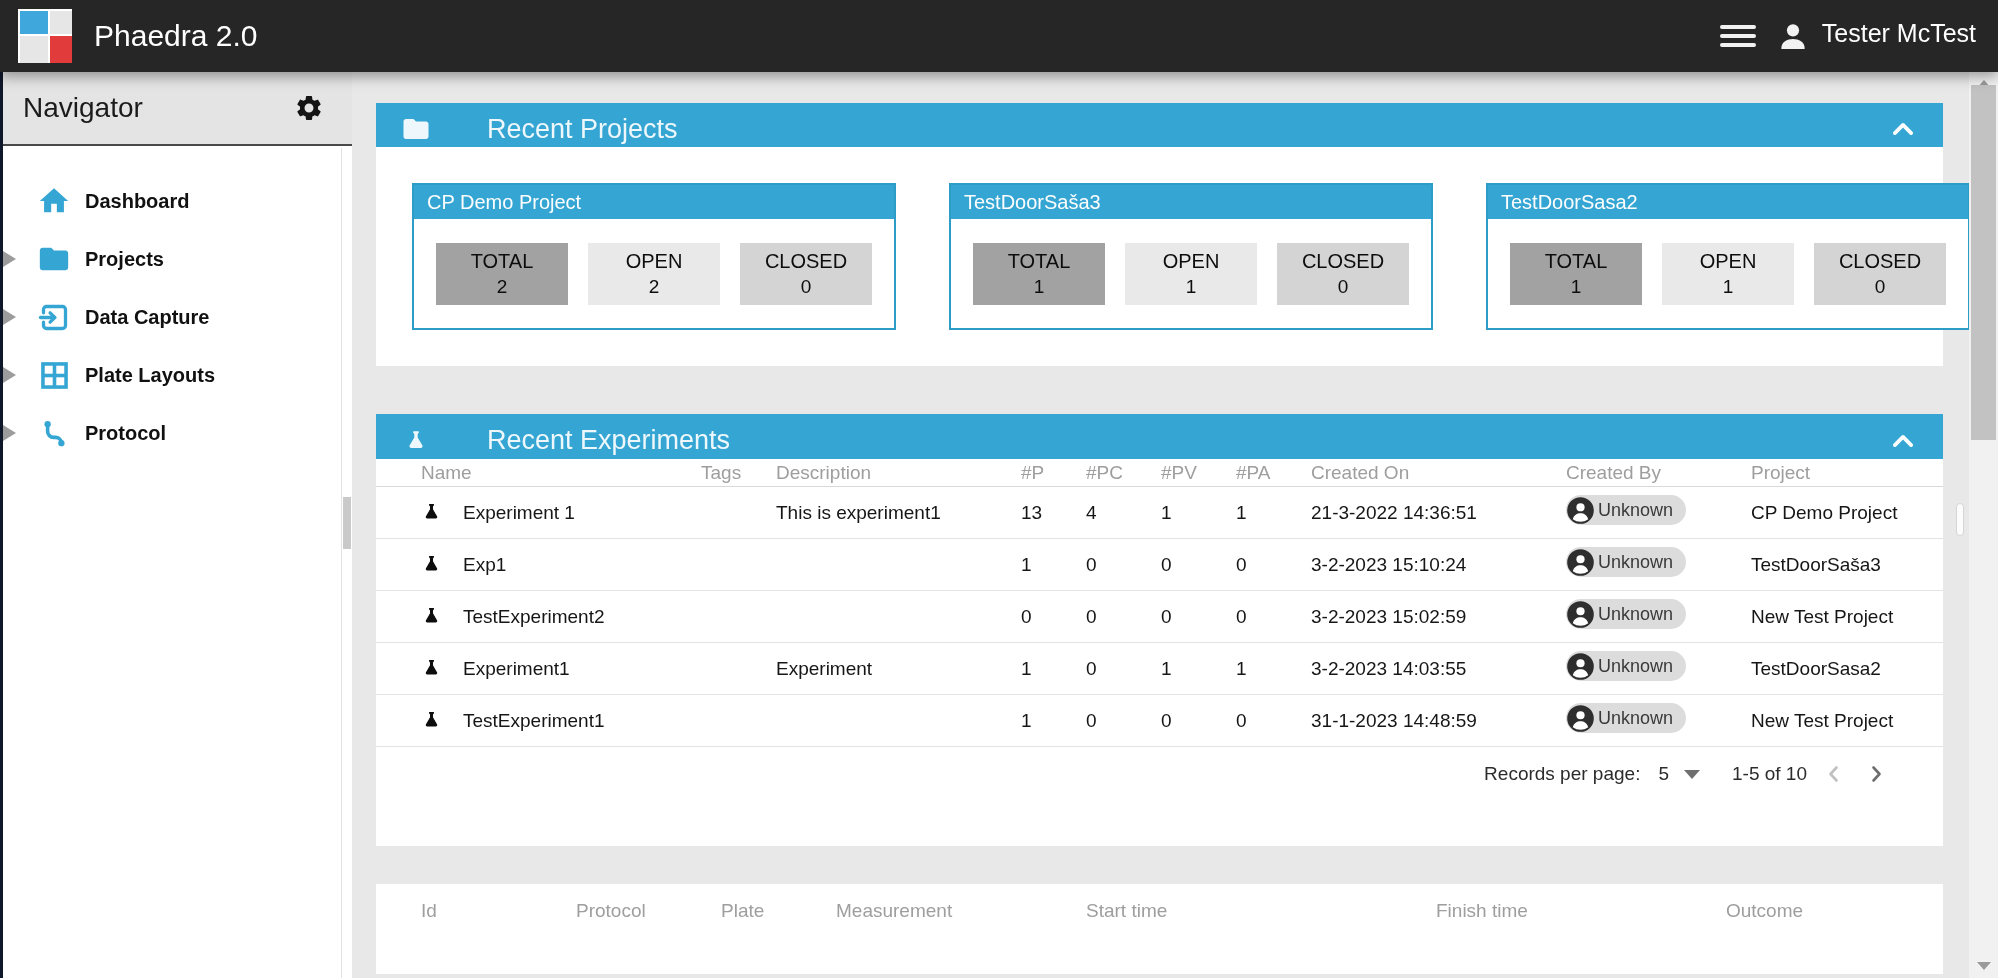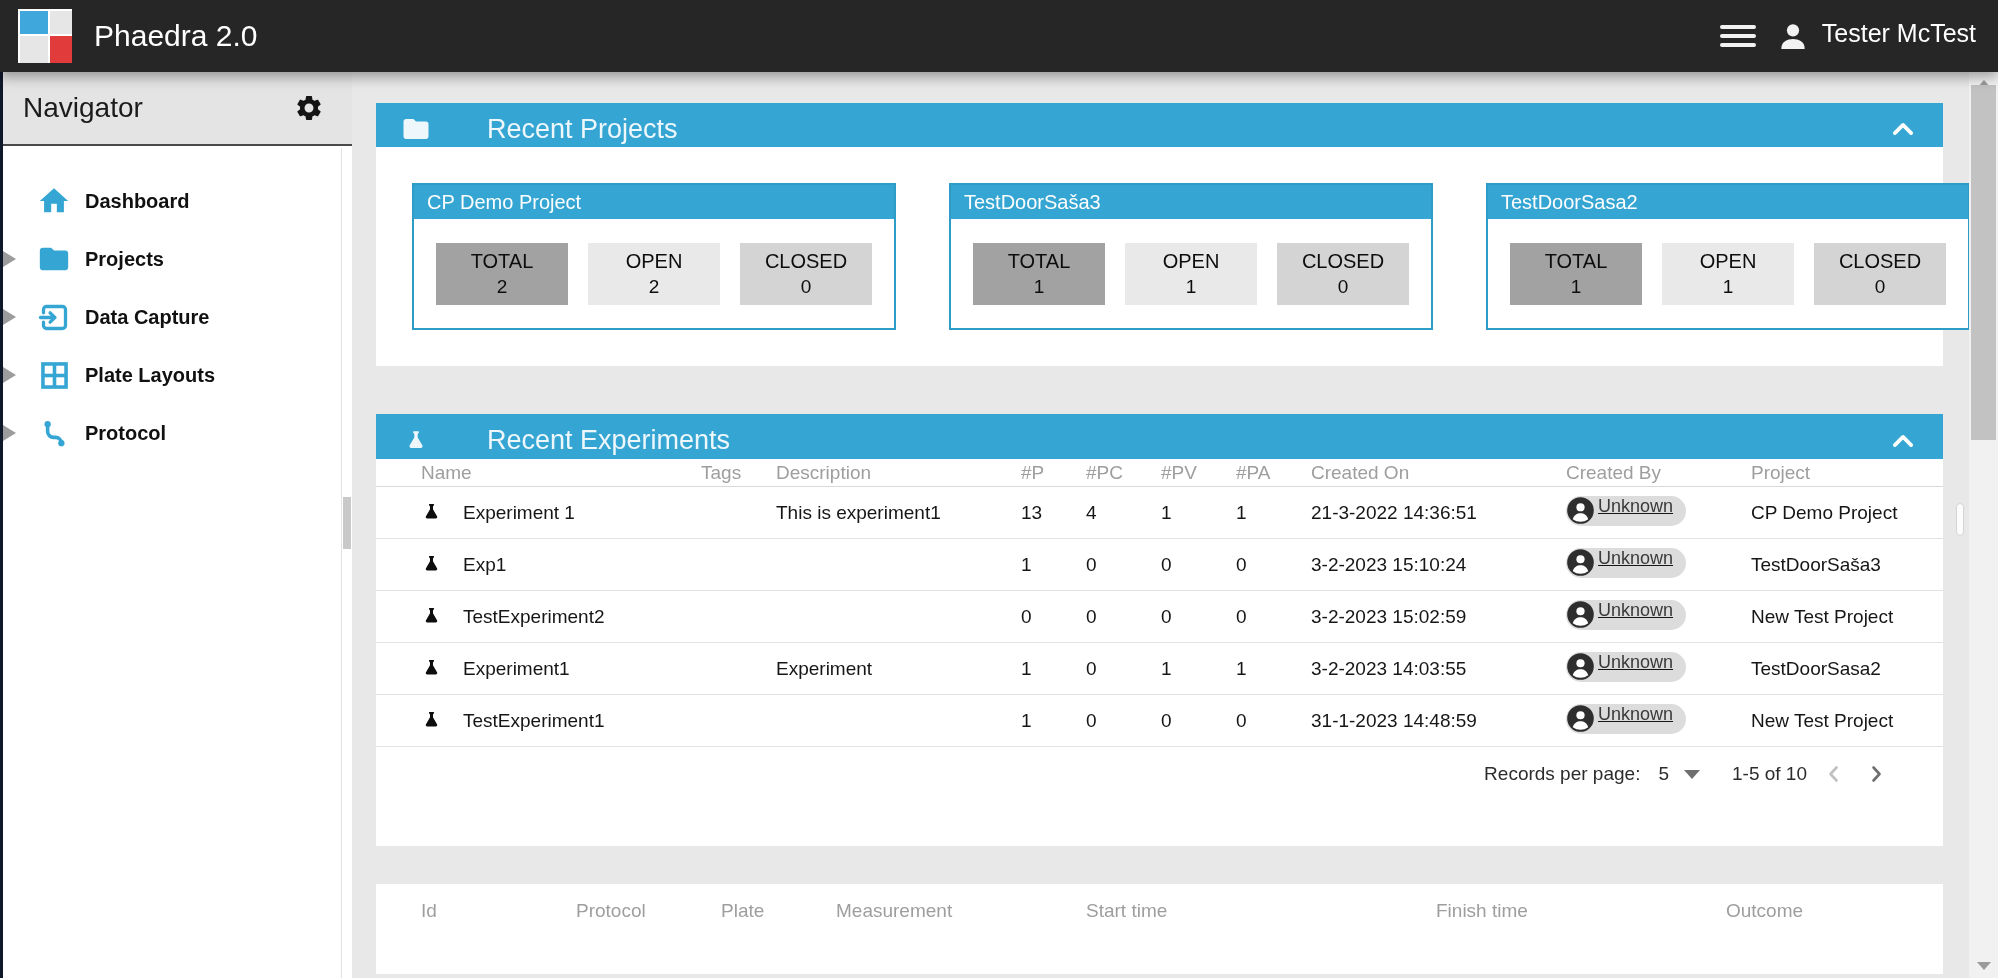--- a/index.html
+++ b/index.html
@@ -68,22 +68,22 @@
   
   .panel-header.tall { height:45px; }
   .exp-body { height:387px; }
   .exp-head, .exp-row { display:grid; padding-left:45px; padding-right:20px;
       grid-template-columns:280px 75px 245px 65px 75px 75px 75px 255px 185px 1fr;
       align-items:center; }
   .exp-head { height:28px; color:#9e9e9e; font-size:19px; border-bottom:1px solid #d9d9d9; }
   .exp-row { height:52px; font-size:19px; color:#161616; border-bottom:1px solid #e3e3e3; cursor:pointer; }
   .name-cell { display:flex; align-items:center; gap:21px; }
   .flask-sm { width:21px; height:27px; flex:none; }
-  .chip { display:inline-flex; align-items:flex-start; height:30px; border-radius:15px;
-          background:#dcdcdc; padding-right:13px;text-decoration:underline; }
+  .chip { display:inline-flex; align-items:center; height:30px; border-radius:15px;
+          background:#dcdcdc; padding-right:13px; }
   .chip svg { width:29px; height:29px; }
   .chip span { font-size:18px; color:#3a3a3a; margin-left:3px; }
 
   .pagination { height:54px; display:flex; align-items:center; justify-content:flex-end;
                 padding-right:52px; font-size:19px; color:#2c2c2c; }
   .pag-label { margin-right:18px; }
   .rpp-select { display:flex; align-items:center; gap:15px; cursor:pointer; }
   .caret-down { width:0; height:0; border-top:9px solid #6f6f6f;
                 border-left:8px solid transparent; border-right:8px solid transparent; }
   .pag-range { margin-left:32px; }

